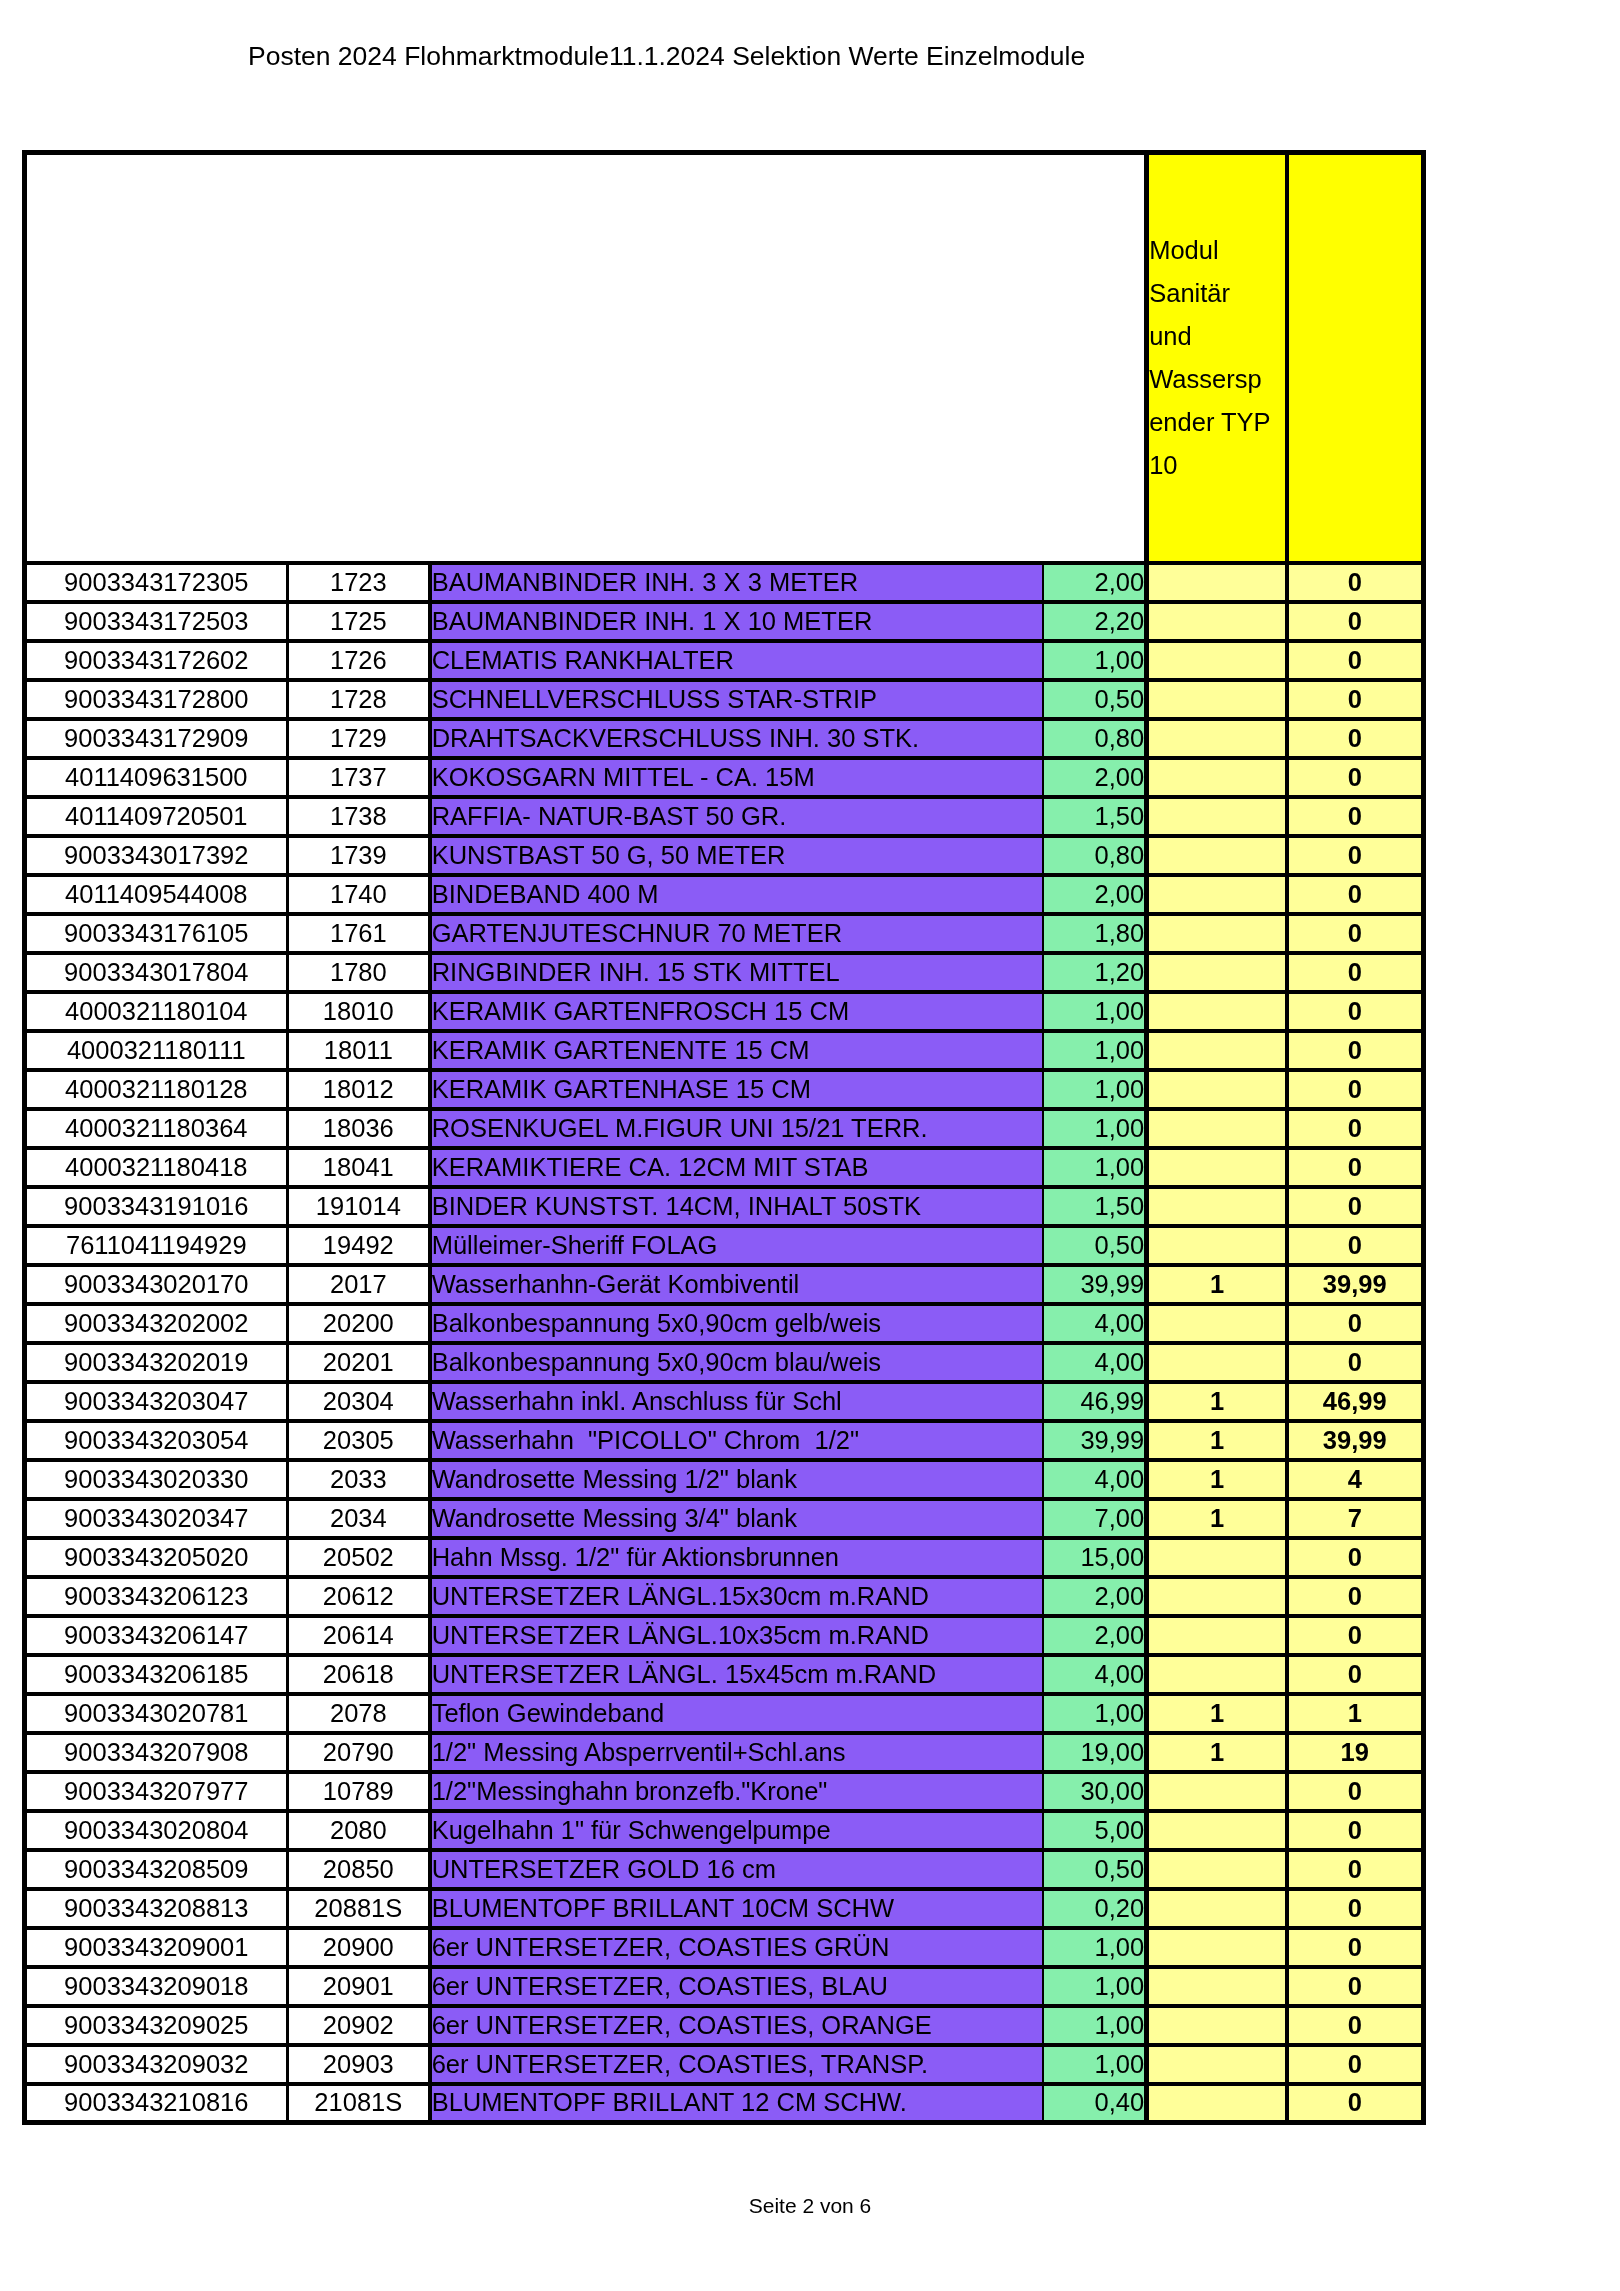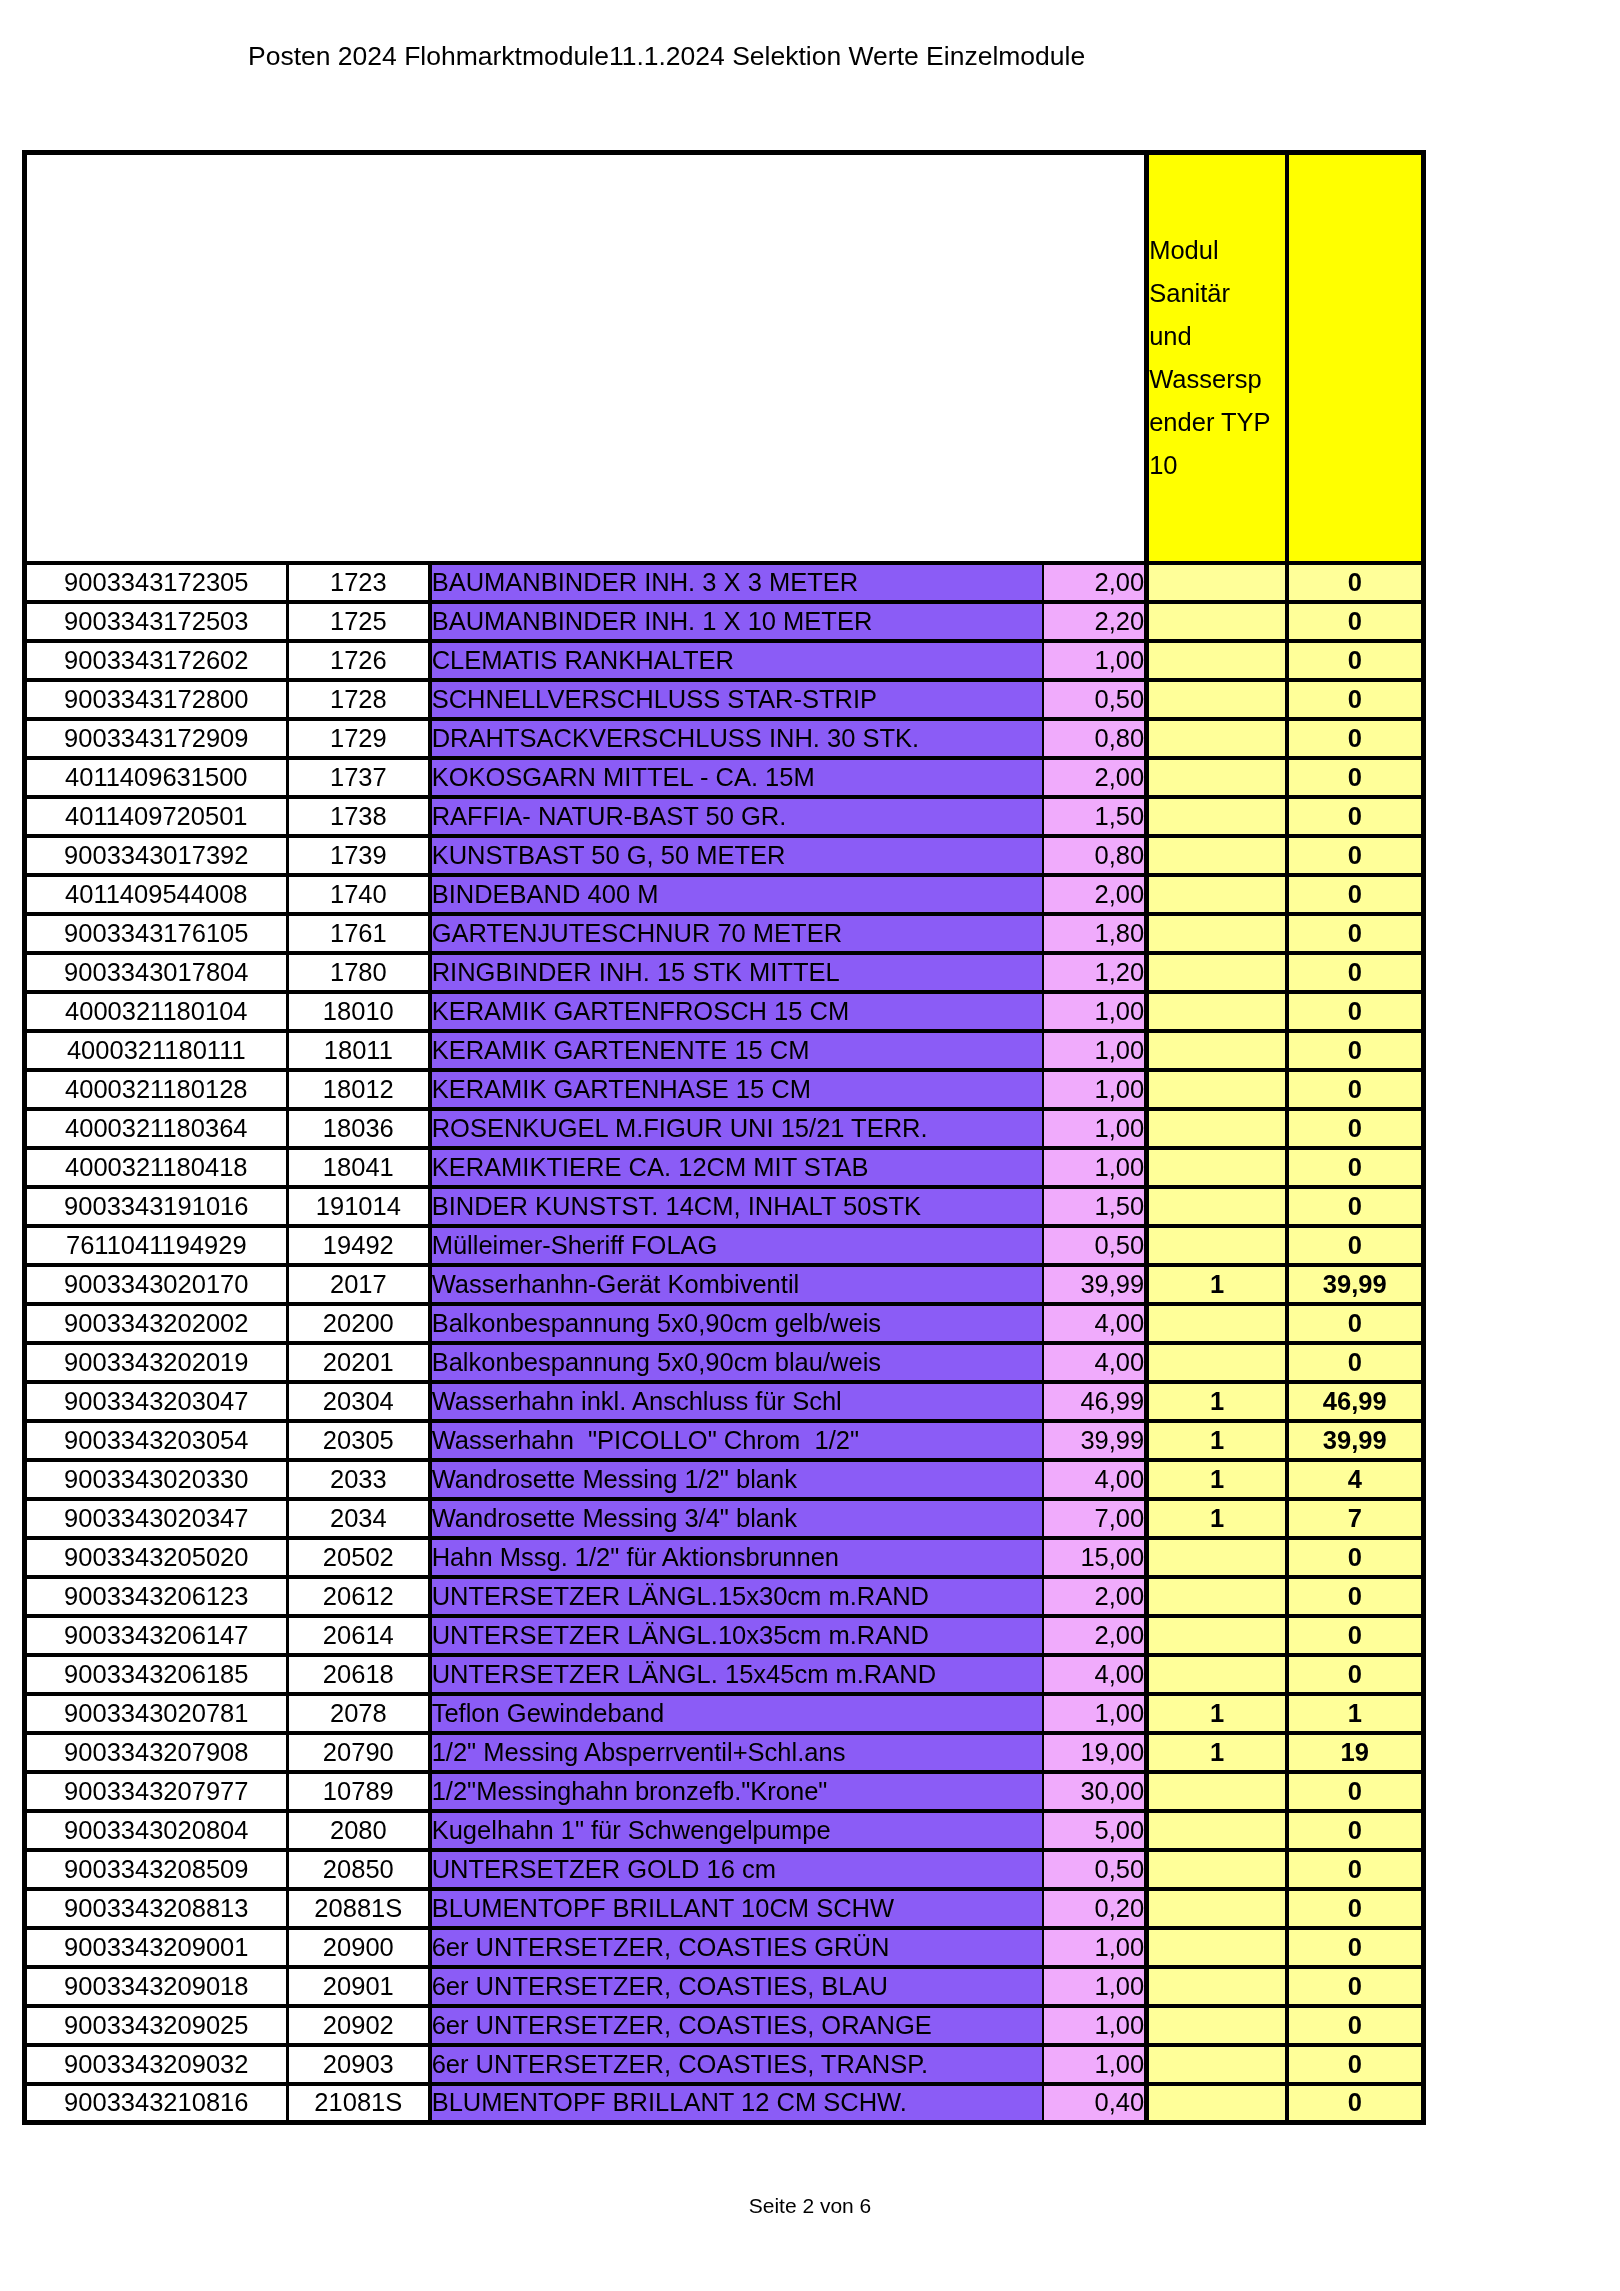--- a/index.html
+++ b/index.html
@@ -95,21 +95,21 @@
     text-align: left;
     padding-left: 5.9px;
     border-right: 2.9px solid #000;
     background: #8b5cf6;
     white-space: pre;
   }
   td.c-price {
     text-align: right;
     padding-right: 15.7px;
     border-right: 5.9px solid #000;
-    background: #f0abfc;
+    background: #86efac;
     margin-top: 24px;
   }
   td.c-qty {
     text-align: center;
     font-weight: bold;
     border-right: 4.9px solid #000;
     background: var(--row-yellow, #FFFF99);
   }
   td.c-val {
     text-align: center;

